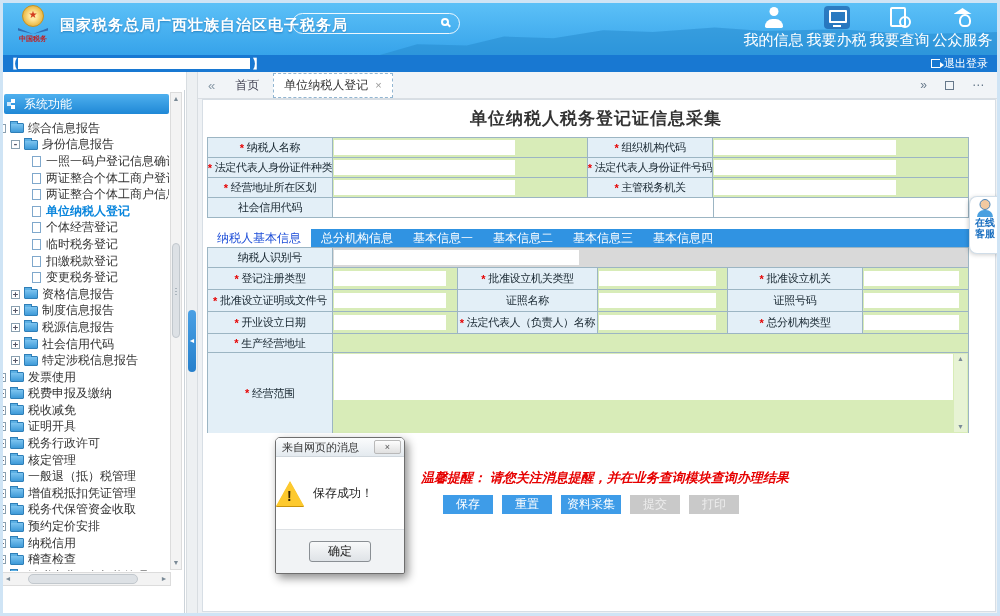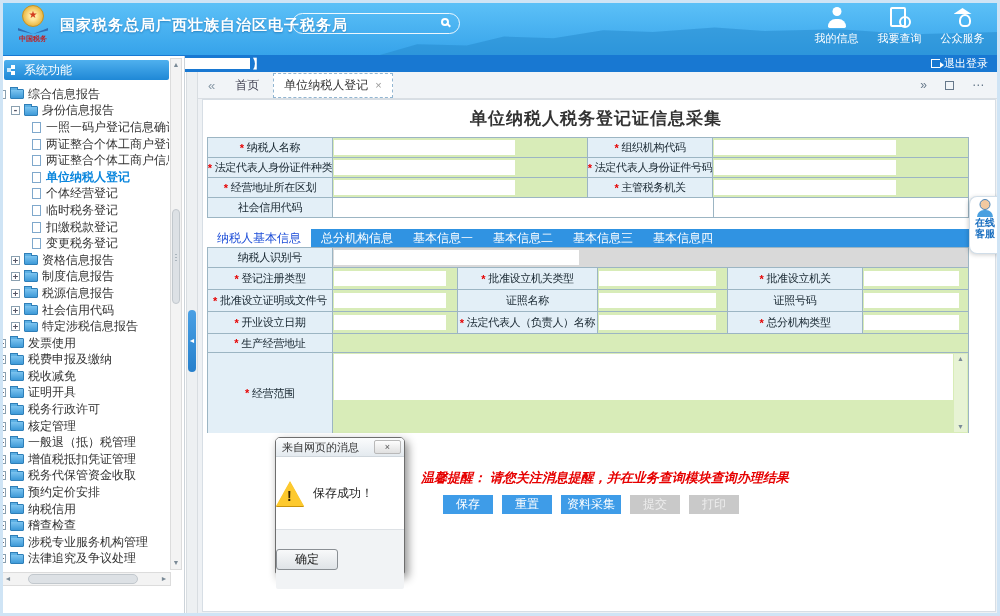--- a/index.html
+++ b/index.html
@@ -15,21 +15,21 @@
   .emb::after{content:'★';position:absolute;left:0;right:0;top:3px;font-size:10px;color:#d23a1e;}
   .wing{display:block;width:30px;height:6px;margin:1px auto 0;background:#2e6db4;clip-path:polygon(0 0,50% 100%,100% 0,100% 40%,50% 100%,0 40%);}
   .ltxt{display:block;font-size:7px;font-weight:bold;color:#c41f1f;line-height:9px;}
   .brand{position:absolute;left:60px;top:16px;color:#fff;font-size:15px;font-weight:bold;letter-spacing:1px;text-shadow:0 1px 2px rgba(0,70,130,.45);}
   .search{position:absolute;left:292px;top:13px;width:168px;height:21px;border:1px solid rgba(255,255,255,.9);border-radius:11px;}
   .mag{position:absolute;right:10px;top:4px;width:8px;height:8px;border:2px solid #fff;border-radius:50%;}
   .mag::after{content:'';position:absolute;right:-4px;bottom:-2px;width:5px;height:2px;background:#fff;transform:rotate(45deg);}
   .topnav{position:absolute;right:6px;top:6px;display:flex;}
   .nav-item{width:63px;text-align:center;color:#fff;cursor:pointer;}
   .nic{position:relative;display:block;width:26px;height:23px;margin:0 auto 2px;}
-  .nlb{font-size:11px;display:block;font-family:Liberation Mono, monospace;}
+  .nlb{font-size:15px;display:block;font-family:Liberation Mono, monospace;}
   .i-user::before{content:'';position:absolute;top:1px;left:50%;transform:translateX(-50%);width:9px;height:9px;border-radius:50%;background:#fff;}
   .i-user::after{content:'';position:absolute;bottom:1px;left:50%;transform:translateX(-50%);width:18px;height:9px;border-radius:9px 9px 2px 2px;background:#fff;}
   .i-monitor{background:rgba(10,70,150,.55);border-radius:4px;}
   .i-monitor::before{content:'';position:absolute;left:5px;top:4px;width:14px;height:9px;border:2px solid #fff;border-radius:1px;}
   .i-monitor::after{content:'';position:absolute;left:9px;bottom:2px;width:8px;height:2px;background:#fff;}
   .i-docsearch::before{content:'';position:absolute;left:3px;top:1px;width:12px;height:16px;border:2px solid #fff;border-radius:2px;}
   .i-docsearch::after{content:'';position:absolute;right:2px;bottom:1px;width:8px;height:8px;border:2px solid #fff;border-radius:50%;}
   .i-chat::before{content:'';position:absolute;left:3px;top:3px;width:18px;height:12px;border:2px solid #fff;border-radius:7px;}
   .i-chat::after{content:'';position:absolute;left:8px;top:9px;width:2px;height:2px;border-radius:50%;background:#fff;box-shadow:4px 0 #fff,8px 0 #fff,-2px 8px #fff;}
   .i-service::before{content:'';position:absolute;left:4px;top:2px;width:18px;height:6px;background:#fff;clip-path:polygon(50% 0,100% 100%,0 100%);}
@@ -37,21 +37,21 @@
 
   
   .subhdr{position:absolute;left:0;top:55px;right:0;height:17px;background:#1878d2;color:#fff;}
   .brk{position:absolute;top:1px;font-size:12px;font-weight:bold;}
   .redact{position:absolute;left:18px;top:3px;width:232px;height:11px;background:#fff;}
   .logout{position:absolute;right:12px;top:1px;font-size:11px;color:#fff;cursor:pointer;}
   .i-logout{display:inline-block;width:9px;height:9px;border:1.5px solid #fff;border-right:none;margin-right:4px;position:relative;top:1px;}
   .i-logout::after{content:'';position:absolute;right:-4px;top:2px;width:0;height:0;border-left:4px solid #fff;border-top:3px solid transparent;border-bottom:3px solid transparent;}
 
   
-  .sidebar{position:absolute;left:0;top:56px;width:185px;bottom:3px;background:#fff;border-right:1px solid #ccd3d9;}
+  .sidebar{position:absolute;left:0;top:90px;width:185px;bottom:3px;background:#fff;border-right:1px solid #ccd3d9;}
   .side-head{position:absolute;left:4px;top:4px;right:15px;height:20px;background:linear-gradient(#4fb0ee,#1f88d6);border-radius:2px;color:#fff;font-size:12px;line-height:20px;padding-left:20px;}
   .side-head::before{content:'';position:absolute;left:7px;top:5px;width:4px;height:4px;background:#fff;box-shadow:0 6px 0 #fff,-4px 3px 0 #cfe9fb;}
   .tree{position:absolute;left:2px;top:30px;right:15px;bottom:42px;overflow:hidden;}
   .trow{height:16.6px;display:flex;align-items:center;font-size:12px;color:#333;white-space:nowrap;cursor:pointer;}
   .lvl1{padding-left:0;}
   .lvl2{padding-left:9px;}
   .lvl3{padding-left:30px;}
   .xp{flex:none;width:9px;height:9px;border:1px solid #8aa0b0;background:#fff;color:#556;font:bold 9px/7px "DejaVu Sans Mono",monospace;text-align:center;margin-right:4px;}
   .xp.edge{margin-left:-5px;}
   .fold{flex:none;width:14px;height:10px;background:linear-gradient(#7cc4f0,#3e9ad8);border:1px solid #2f7fb8;border-radius:1px;margin-right:4px;position:relative;}
@@ -109,21 +109,21 @@
   .abtn.dis{background:#c9c9c9;color:#ededed;cursor:default;}
 
   
   .dlg{position:absolute;left:275px;top:437px;width:130px;height:137px;background:#fff;border:1px solid #6e6e6e;border-radius:5px 5px 2px 2px;box-shadow:3px 4px 10px rgba(0,0,0,.45);z-index:40;}
   .dtb{height:19px;line-height:19px;background:linear-gradient(#fbfcfd,#e4eaef);border-bottom:1px solid #cfd6dc;border-radius:4px 4px 0 0;font-size:11px;color:#333;padding-left:6px;position:relative;}
   .dclose{position:absolute;right:3px;top:2px;width:27px;height:14px;border:1px solid #b9b9b9;border-radius:2px;background:linear-gradient(#fdfdfd,#e0e0e0);font-size:9px;line-height:12px;text-align:center;color:#555;cursor:pointer;}
   .dbody{height:72px;display:flex;align-items:center;}
   .warn{position:relative;width:0;height:0;border-left:14px solid transparent;border-right:14px solid transparent;border-bottom:25px solid #fdc92e;filter:drop-shadow(0 1px 0 #c9930a);}
   .warn::after{content:'!';position:absolute;left:-3px;top:7px;font-weight:bold;font-size:14px;color:#332200;}
   .dmsg{margin-left:9px;font-size:12px;color:#222;}
-  .dft{height:60px;background:#f1f3f5;border-top:1px solid #dde1e5;display:flex;align-items:center;justify-content:flex-start;border-radius:0 0 2px 2px;}
+  .dft{height:44px;background:#f1f3f5;border-top:1px solid #dde1e5;display:flex;align-items:center;justify-content:center;border-radius:0 0 2px 2px;}
   .okbtn{width:62px;height:21px;border:1px solid #8a8f94;border-radius:3px;background:linear-gradient(#f8f9fa,#dfe3e7);font-size:12px;color:#222;cursor:pointer;}
 
   
   .svc{position:absolute;left:969px;top:196px;width:31px;height:58px;background:#fff;border:1px solid #d0dde8;border-right:none;border-radius:8px 0 0 8px;box-shadow:-1px 1px 4px rgba(0,0,0,.18);z-index:30;text-align:center;padding-top:2px;cursor:pointer;}
   .ava{position:relative;width:20px;height:18px;margin:0 auto;}
   .ava::before{content:'';position:absolute;left:50%;transform:translateX(-50%);top:0;width:9px;height:9px;border-radius:50%;background:#f2c9a0;border:1px solid #4a84b8;}
   .ava::after{content:'';position:absolute;left:50%;transform:translateX(-50%);bottom:0;width:16px;height:7px;background:#4aa0e0;border-radius:8px 8px 0 0;}
   .svtxt{font-size:10px;font-weight:bold;color:#1a6fc0;line-height:11px;}
 
   .frame{position:absolute;inset:0;border:3px solid #cfe4f5;z-index:60;pointer-events:none;}
@@ -140,20 +140,24 @@
       <span class="ltxt">中国税务</span>
     </div>
     <div class="brand">国家税务总局广西壮族自治区电子税务局</div>
     <div class="search">
       <span class="mag"></span>
     </div>
     <div class="topnav">
         <div class="nav-item">
           <span class="nic i-user"></span>
           <span class="nlb">我的信息</span>
+        </div>
+        <div class="nav-item">
+          <span class="nic i-monitor"></span>
+          <span class="nlb">我要办税</span>
         </div>
         <div class="nav-item">
           <span class="nic i-docsearch"></span>
           <span class="nlb">我要查询</span>
         </div>
         <div class="nav-item">
           <span class="nic i-service"></span>
           <span class="nlb">公众服务</span>
         </div>
       </div>

